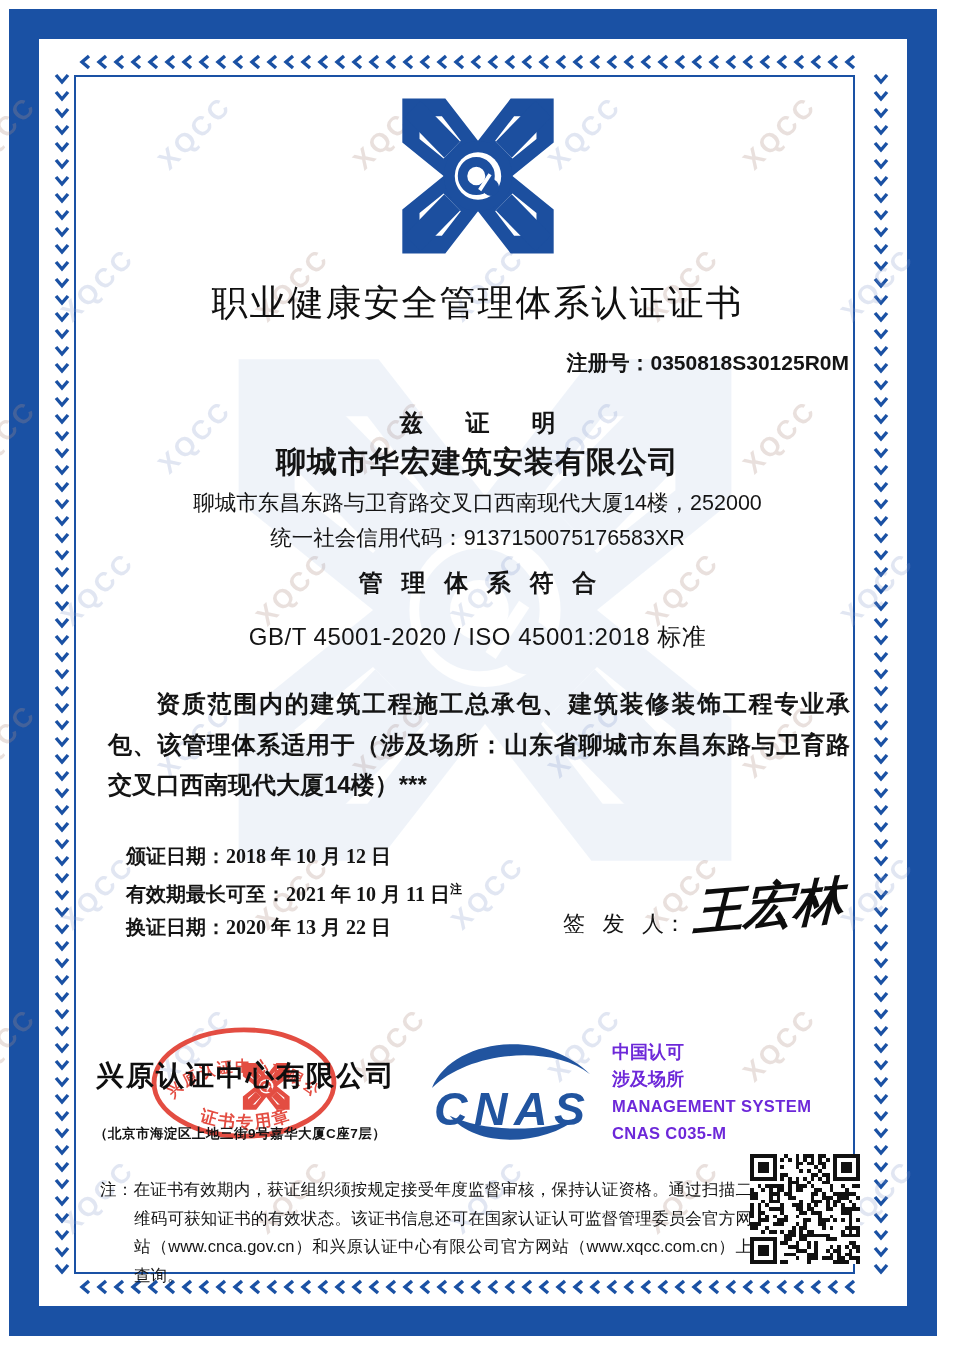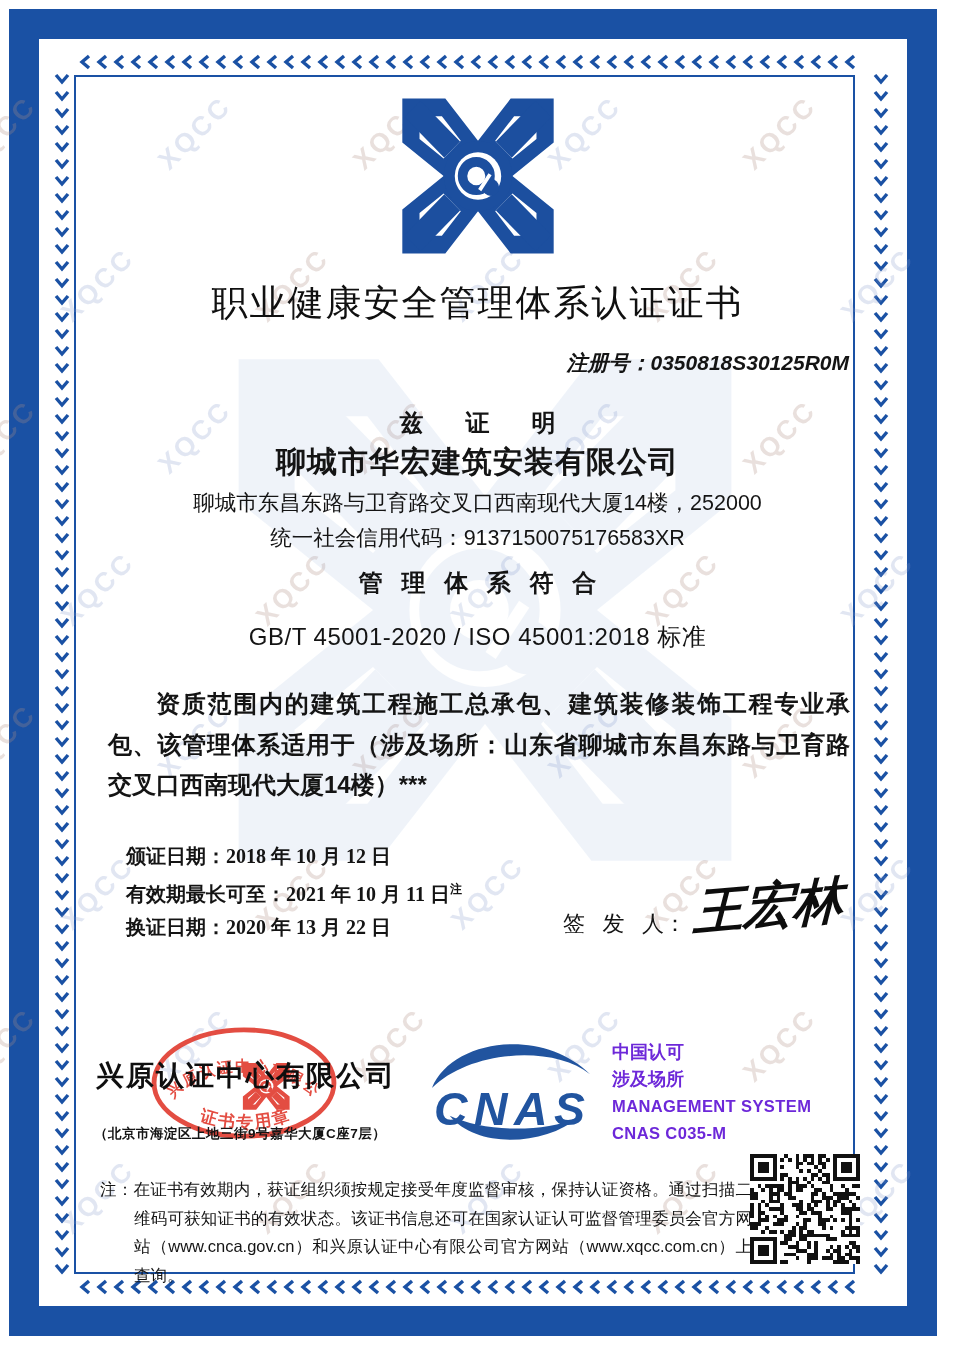--- a/index.html
+++ b/index.html
@@ -19,21 +19,21 @@
   #wm span{position:absolute; font-size:27px; font-weight:700; letter-spacing:3px;
     transform:rotate(-45deg);}
   .big-wm{position:absolute; left:205px; top:325px; width:560px; height:570px;
     color:#89a9d6; opacity:0.13; z-index:1;}
   
   .content{position:absolute; inset:0; z-index:2;}
   .abs{position:absolute;}
   .ctr{left:80px; width:795px; text-align:center;}
   .logo-main{left:392px; top:88px; width:172px; height:176px; color:#1c4f9f;}
   .title{top:279px; font-size:36px; font-weight:400; letter-spacing:2px; color:#101010;}
-  .regno{top:349px; right:106px; font-size:21px; font-weight:700; text-align:right;font-style:italic;}
+  .regno{top:349px; right:106px; font-size:21px; font-weight:700; text-align:right;}
   .certify{top:407px; font-size:24px; font-weight:600; word-spacing:36px;
     font-family:"Liberation Serif","DejaVu Serif",serif;}
   .company{top:442px; font-size:30px; font-weight:700; letter-spacing:1px;}
   .addr{top:488px; font-size:21.5px; font-weight:500;}
   .code{top:523px; font-size:21.5px; font-weight:500;}
   .conform{top:567px; font-size:24px; font-weight:700; word-spacing:12px;text-align:center;}
   .standard{top:621px; font-size:24px; font-weight:400; letter-spacing:0.5px;}
   .scopehead{top:648px; font-size:23px; font-weight:700;}
   .scope{left:108px; top:684px; width:742px; font-size:24px; font-weight:700;
     line-height:40.5px; text-align:justify; text-indent:2em;}

